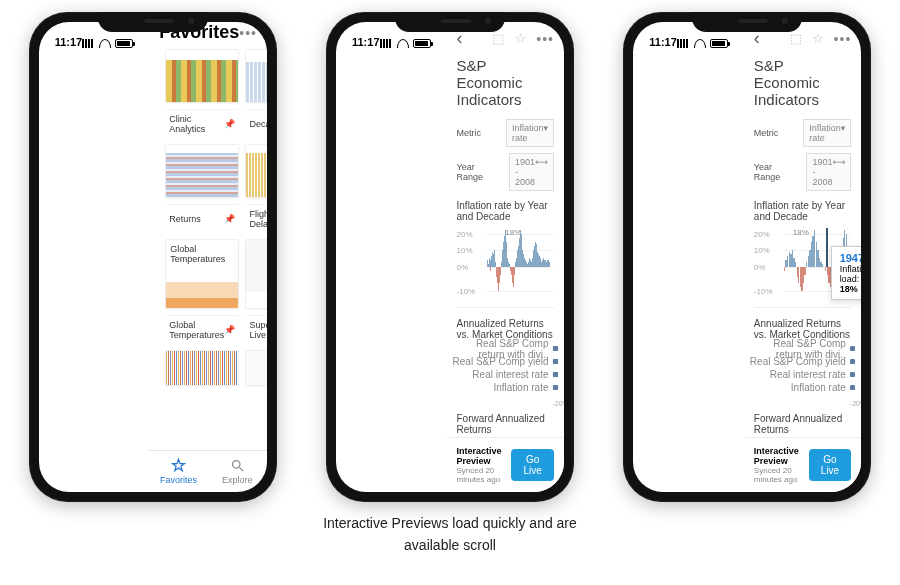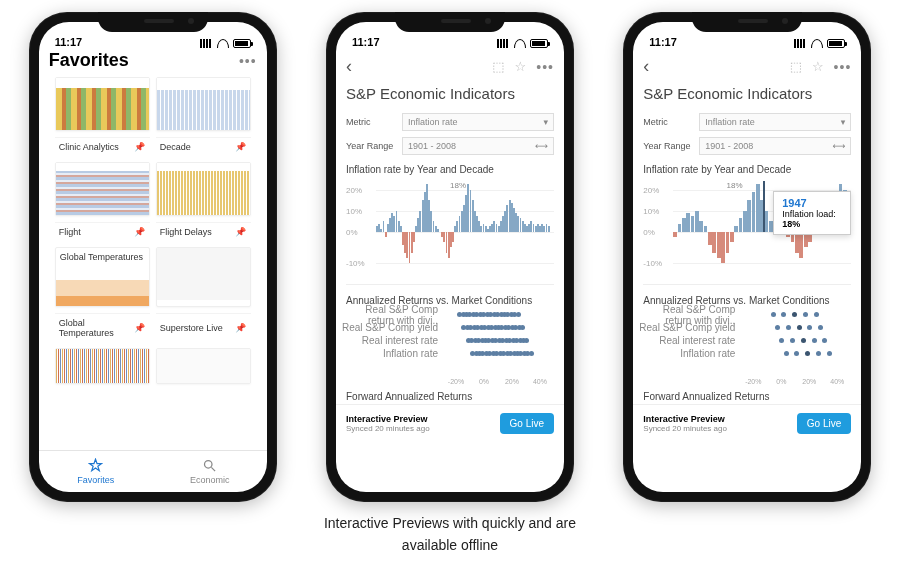--- a/index.html
+++ b/index.html
@@ -2,21 +2,21 @@
 <html><head>
 <meta charset="utf-8">
 <style>
   * { box-sizing: border-box; margin: 0; padding: 0; }
   body { font-family: -apple-system, Helvetica, Arial, sans-serif; background: #fff; width: 900px; height: 585px; position: relative; }
   .row { display: flex; justify-content: space-around; padding: 12px 8px 0; gap: 8px; }
   .col { flex: 1; display: flex; flex-direction: column; align-items: center; }
   .caption { text-align: center; font-size: 14px; color: #222; line-height: 1.6; margin-top: 10px; max-width: 280px; }
 
   .phone { width: 248px; height: 490px; background: #111; border-radius: 38px; padding: 10px; position: relative; box-shadow: 0 4px 18px rgba(0,0,0,.25), inset 0 0 2px rgba(255,255,255,.2); }
-  .screen { width: 100%; height: 100%; background: #fff; border-radius: 30px; overflow: hidden; position: relative; display: flex; flex-direction: column; justify-content: center; }
+  .screen { width: 100%; height: 100%; background: #fff; border-radius: 30px; overflow: hidden; position: relative; display: flex; flex-direction: row; justify-content: center; }
   .notch { position: absolute; top: 0; left: 50%; transform: translateX(-50%); width: 110px; height: 20px; background: #111; border-bottom-left-radius: 14px; border-bottom-right-radius: 14px; z-index: 5; }
   .notch::before { content:''; position:absolute; left:46px; top:7px; width:30px; height:4px; background:#222; border-radius:3px;}
   .notch::after  { content:''; position:absolute; right:14px; top:6px; width:6px; height:6px; background:#222; border-radius:50%;}
 
   .statusbar { height: 28px; display: flex; justify-content: space-between; align-items: flex-end; padding: 0 16px 2px; font-size: 11px; font-weight: 600; }
   .sb-icons { display:flex; gap:4px; align-items:center; }
   .sb-icons span { display:inline-block; }
   .sig { width:13px; height:9px; background:linear-gradient(to right,#000 2px,transparent 0 3px,#000 0 5px,transparent 0 6px,#000 0 8px,transparent 0 9px,#000 0 11px,transparent 0) ;}
   .wifi { width:12px;height:9px;border-radius:50% 50% 0 0/100% 100% 0 0;border:1.5px solid #000;border-bottom:none;}
   .batt { width:18px;height:9px;border:1px solid #000;border-radius:2px;position:relative;}
@@ -125,21 +125,21 @@
                   <span class="lbl">Decade</span>
                   <span class="pin">📌</span>
                 </div>
               <div class="card">
                   <div class="thumb tC"></div>
                 </div>
               <div class="card">
                   <div class="thumb tD"></div>
                 </div>
               <div class="lblrow">
-                  <span class="lbl">Flight</span>
+                  <span class="lbl">Returns</span>
                   <span class="pin">📌</span>
                 </div>
               <div class="lblrow">
                   <span class="lbl">Flight Delays</span>
                   <span class="pin">📌</span>
                 </div>
               <div class="card">
                   <div class="lblrow" style="border:none">
                     <span class="lbl">Global Temperatures</span>
                   </div>
@@ -169,21 +169,21 @@
               <svg viewBox="0 0 24 24">
                   <path fill="none" stroke="currentColor" stroke-width="2" d="M12 2l2.5 7h7l-5.7 4.3 2.2 7L12 16l-6 4.3 2.2-7L2.5 9h7z"></path>
                 </svg>
               <span>Favorites</span>
             </div>
             <div class="tab">
               <svg viewBox="0 0 24 24">
                   <circle cx="10" cy="10" r="6" fill="none" stroke="currentColor" stroke-width="2"></circle>
                   <line x1="15" y1="15" x2="21" y2="21" stroke="currentColor" stroke-width="2"></line>
                 </svg>
-              <span>Economic</span>
+              <span>Explore</span>
             </div>
           </div>
         </div>
       </div>
     </div>
   </div>
 
   <div class="col">
     <div class="phone">
       <div class="notch"></div>
@@ -421,21 +421,21 @@
           <div class="footer">
             <div class="ftxt">
               <div class="t1">Interactive Preview</div>
               <div class="t2">Synced 20 minutes ago</div>
             </div>
             <button class="golive">Go Live</button>
           </div>
         </div>
       </div>
     </div>
-    <div class="caption">Interactive Previews with quickly and are available offline</div>
+    <div class="caption">Interactive Previews load quickly and are available scroll</div>
   </div>
 
   <div class="col">
     <div class="phone">
       <div class="notch"></div>
       <div class="screen">
         <div class="statusbar">
           <span>11:17</span>
           <div class="sb-icons">
               <span class="sig"></span>
@@ -516,21 +516,21 @@
                 <div class="bar" style="height: 5%; left: 80%; width: 2.125%;"></div>
                 <div class="bar" style="height: 10%; left: 82.5%; width: 2.125%;"></div>
                 <div class="bar" style="height: 15%; left: 85%; width: 2.125%;"></div>
                 <div class="bar" style="height: 20%; left: 87.5%; width: 2.125%;"></div>
                 <div class="bar" style="height: 25%; left: 90%; width: 2.125%;"></div>
                 <div class="bar" style="height: 35%; left: 92.5%; width: 2.125%;"></div>
                 <div class="bar" style="height: 45%; left: 95%; width: 2.125%;"></div>
                 <div class="bar" style="height: 40%; left: 97.5%; width: 2.125%;"></div>
               </div>
             <div class="highlight-bar" style="left:calc(30px + 43%);height:48%"></div>
-            <div class="tooltip" style="left:calc(30px + 48%);top:12px">
+            <div class="tooltip" style="left:calc(30px + 48%);top:20px">
               <div class="y">1947</div>
               <div><span>Inflation load: </span><b>18%</b></div>
             </div>
           </div>
           <div class="section">Annualized Returns vs. Market Conditions</div>
           <div class="dotplot" id="dp3">
               <div class="dprow">
                 <div class="dplabel">Real S&amp;P Comp return with divi..</div>
                 <div class="dpdots">
                   <span style="left: 29%;"></span>

